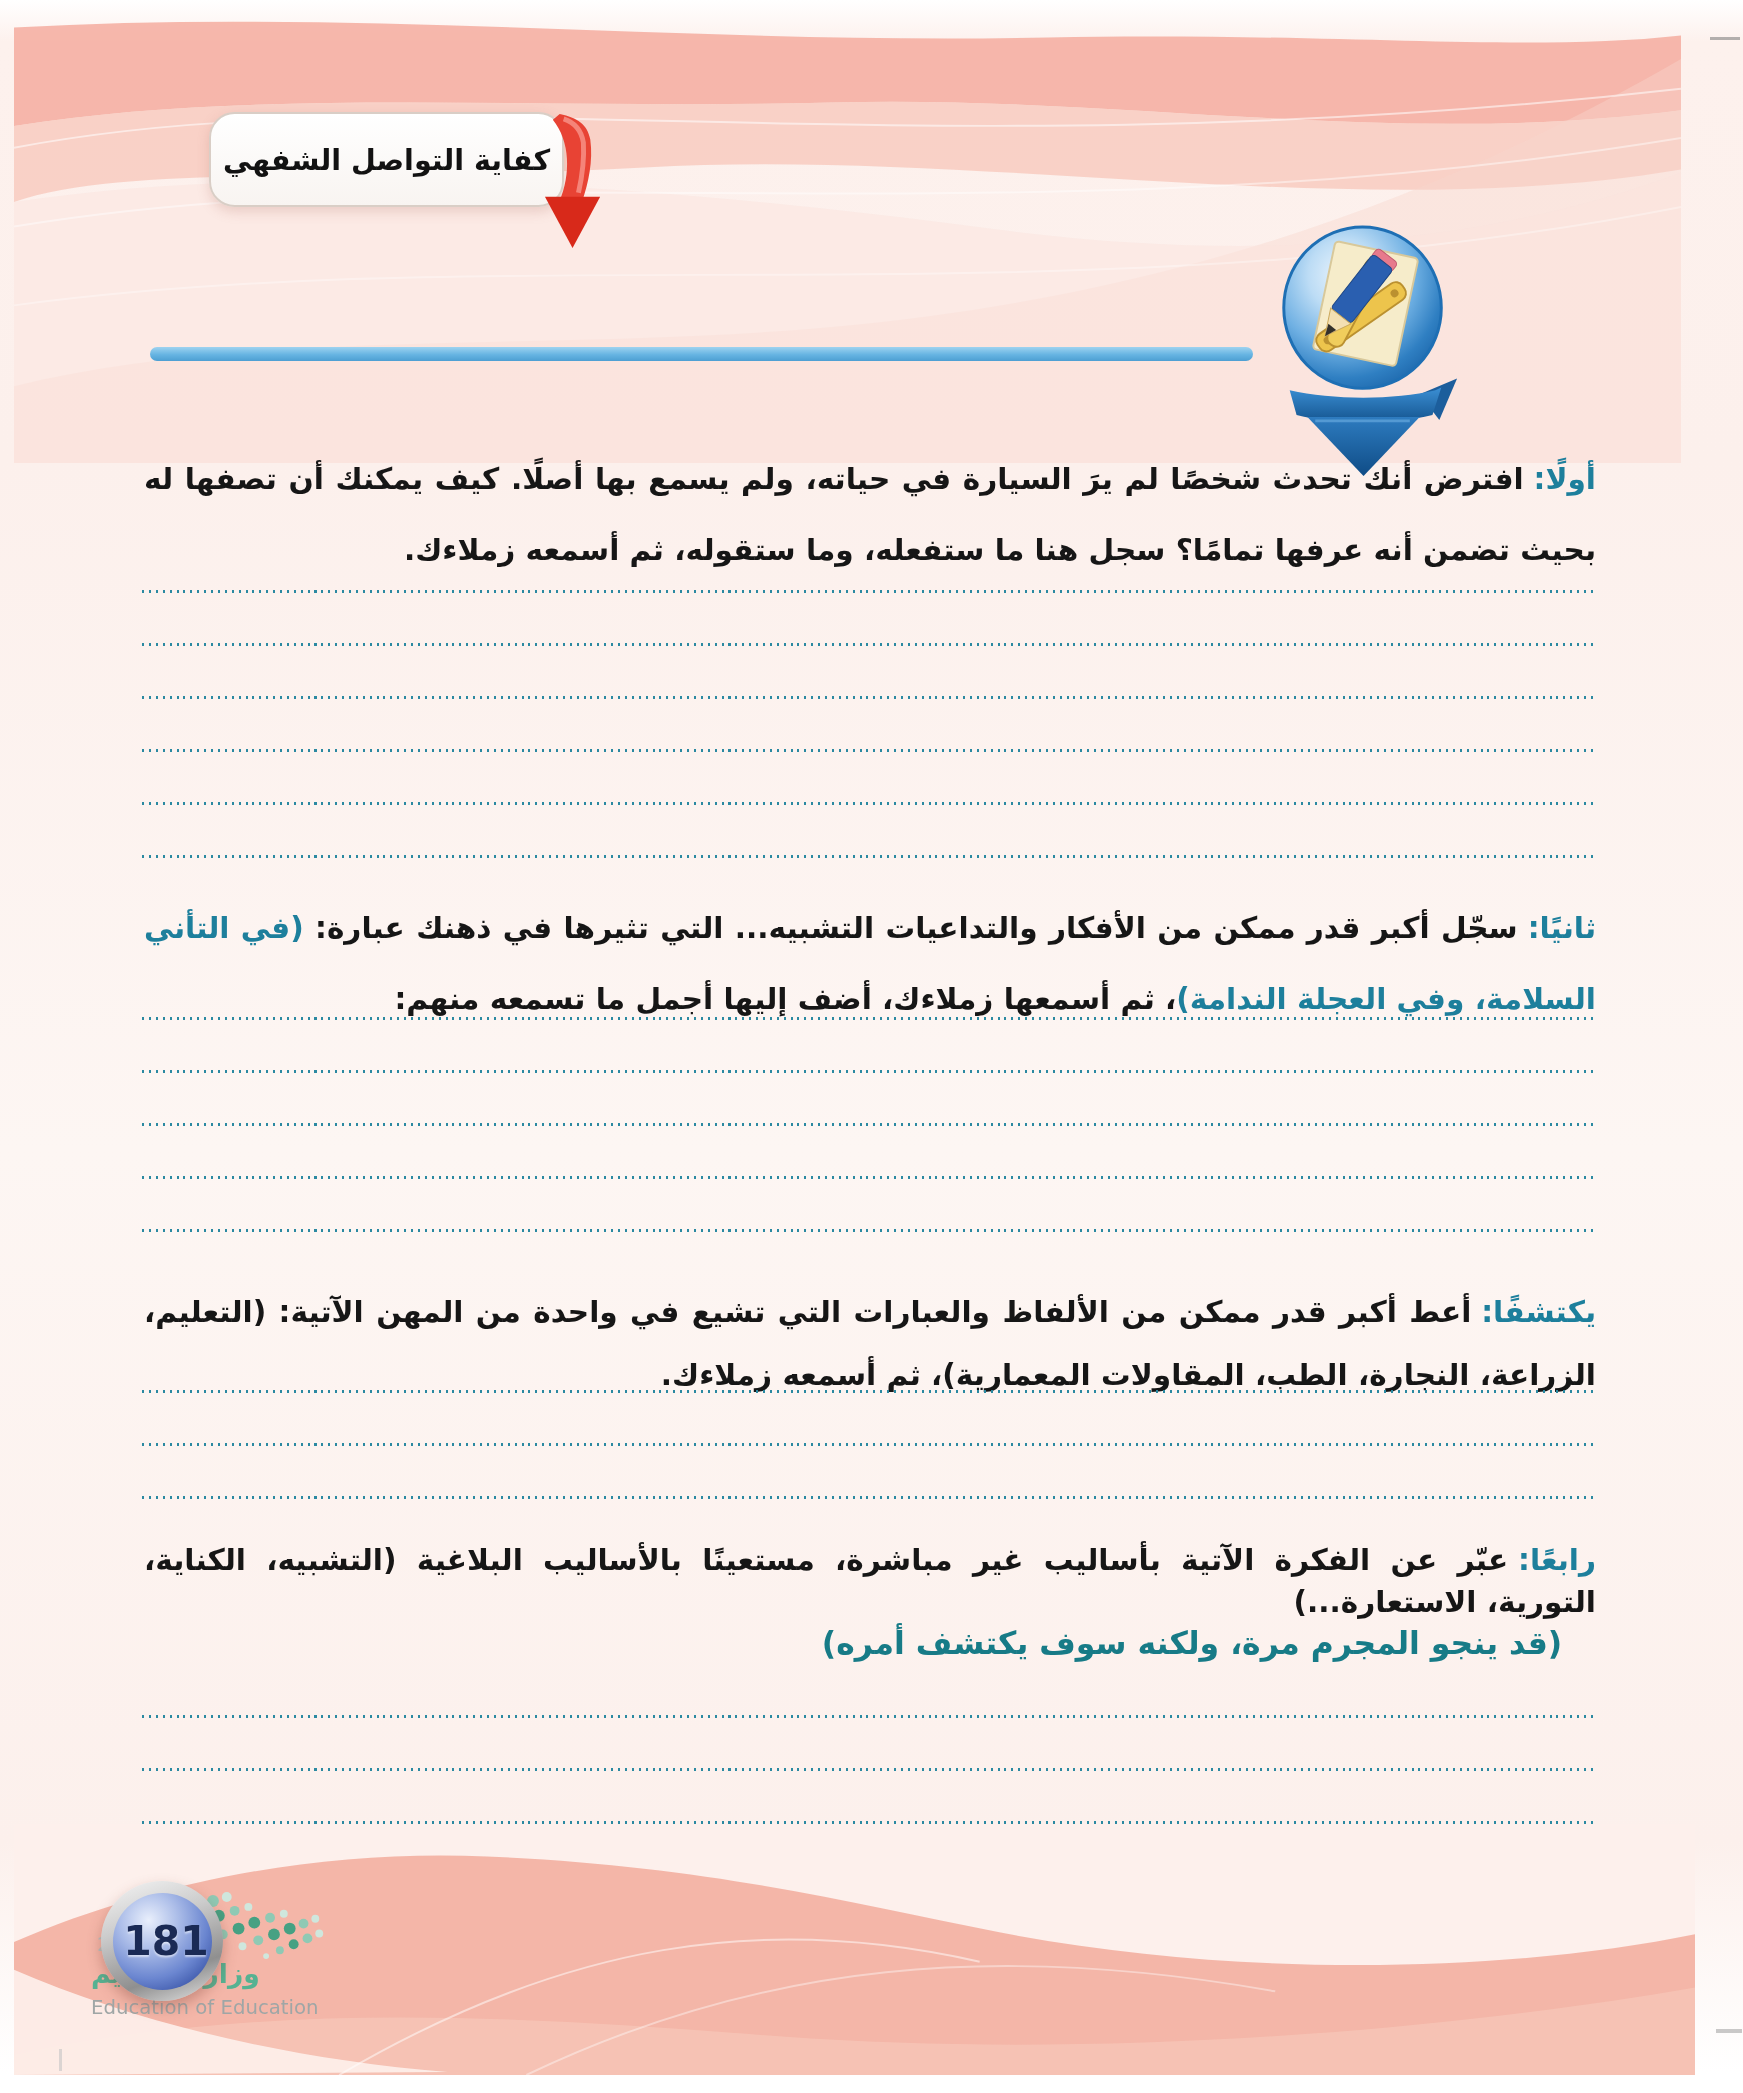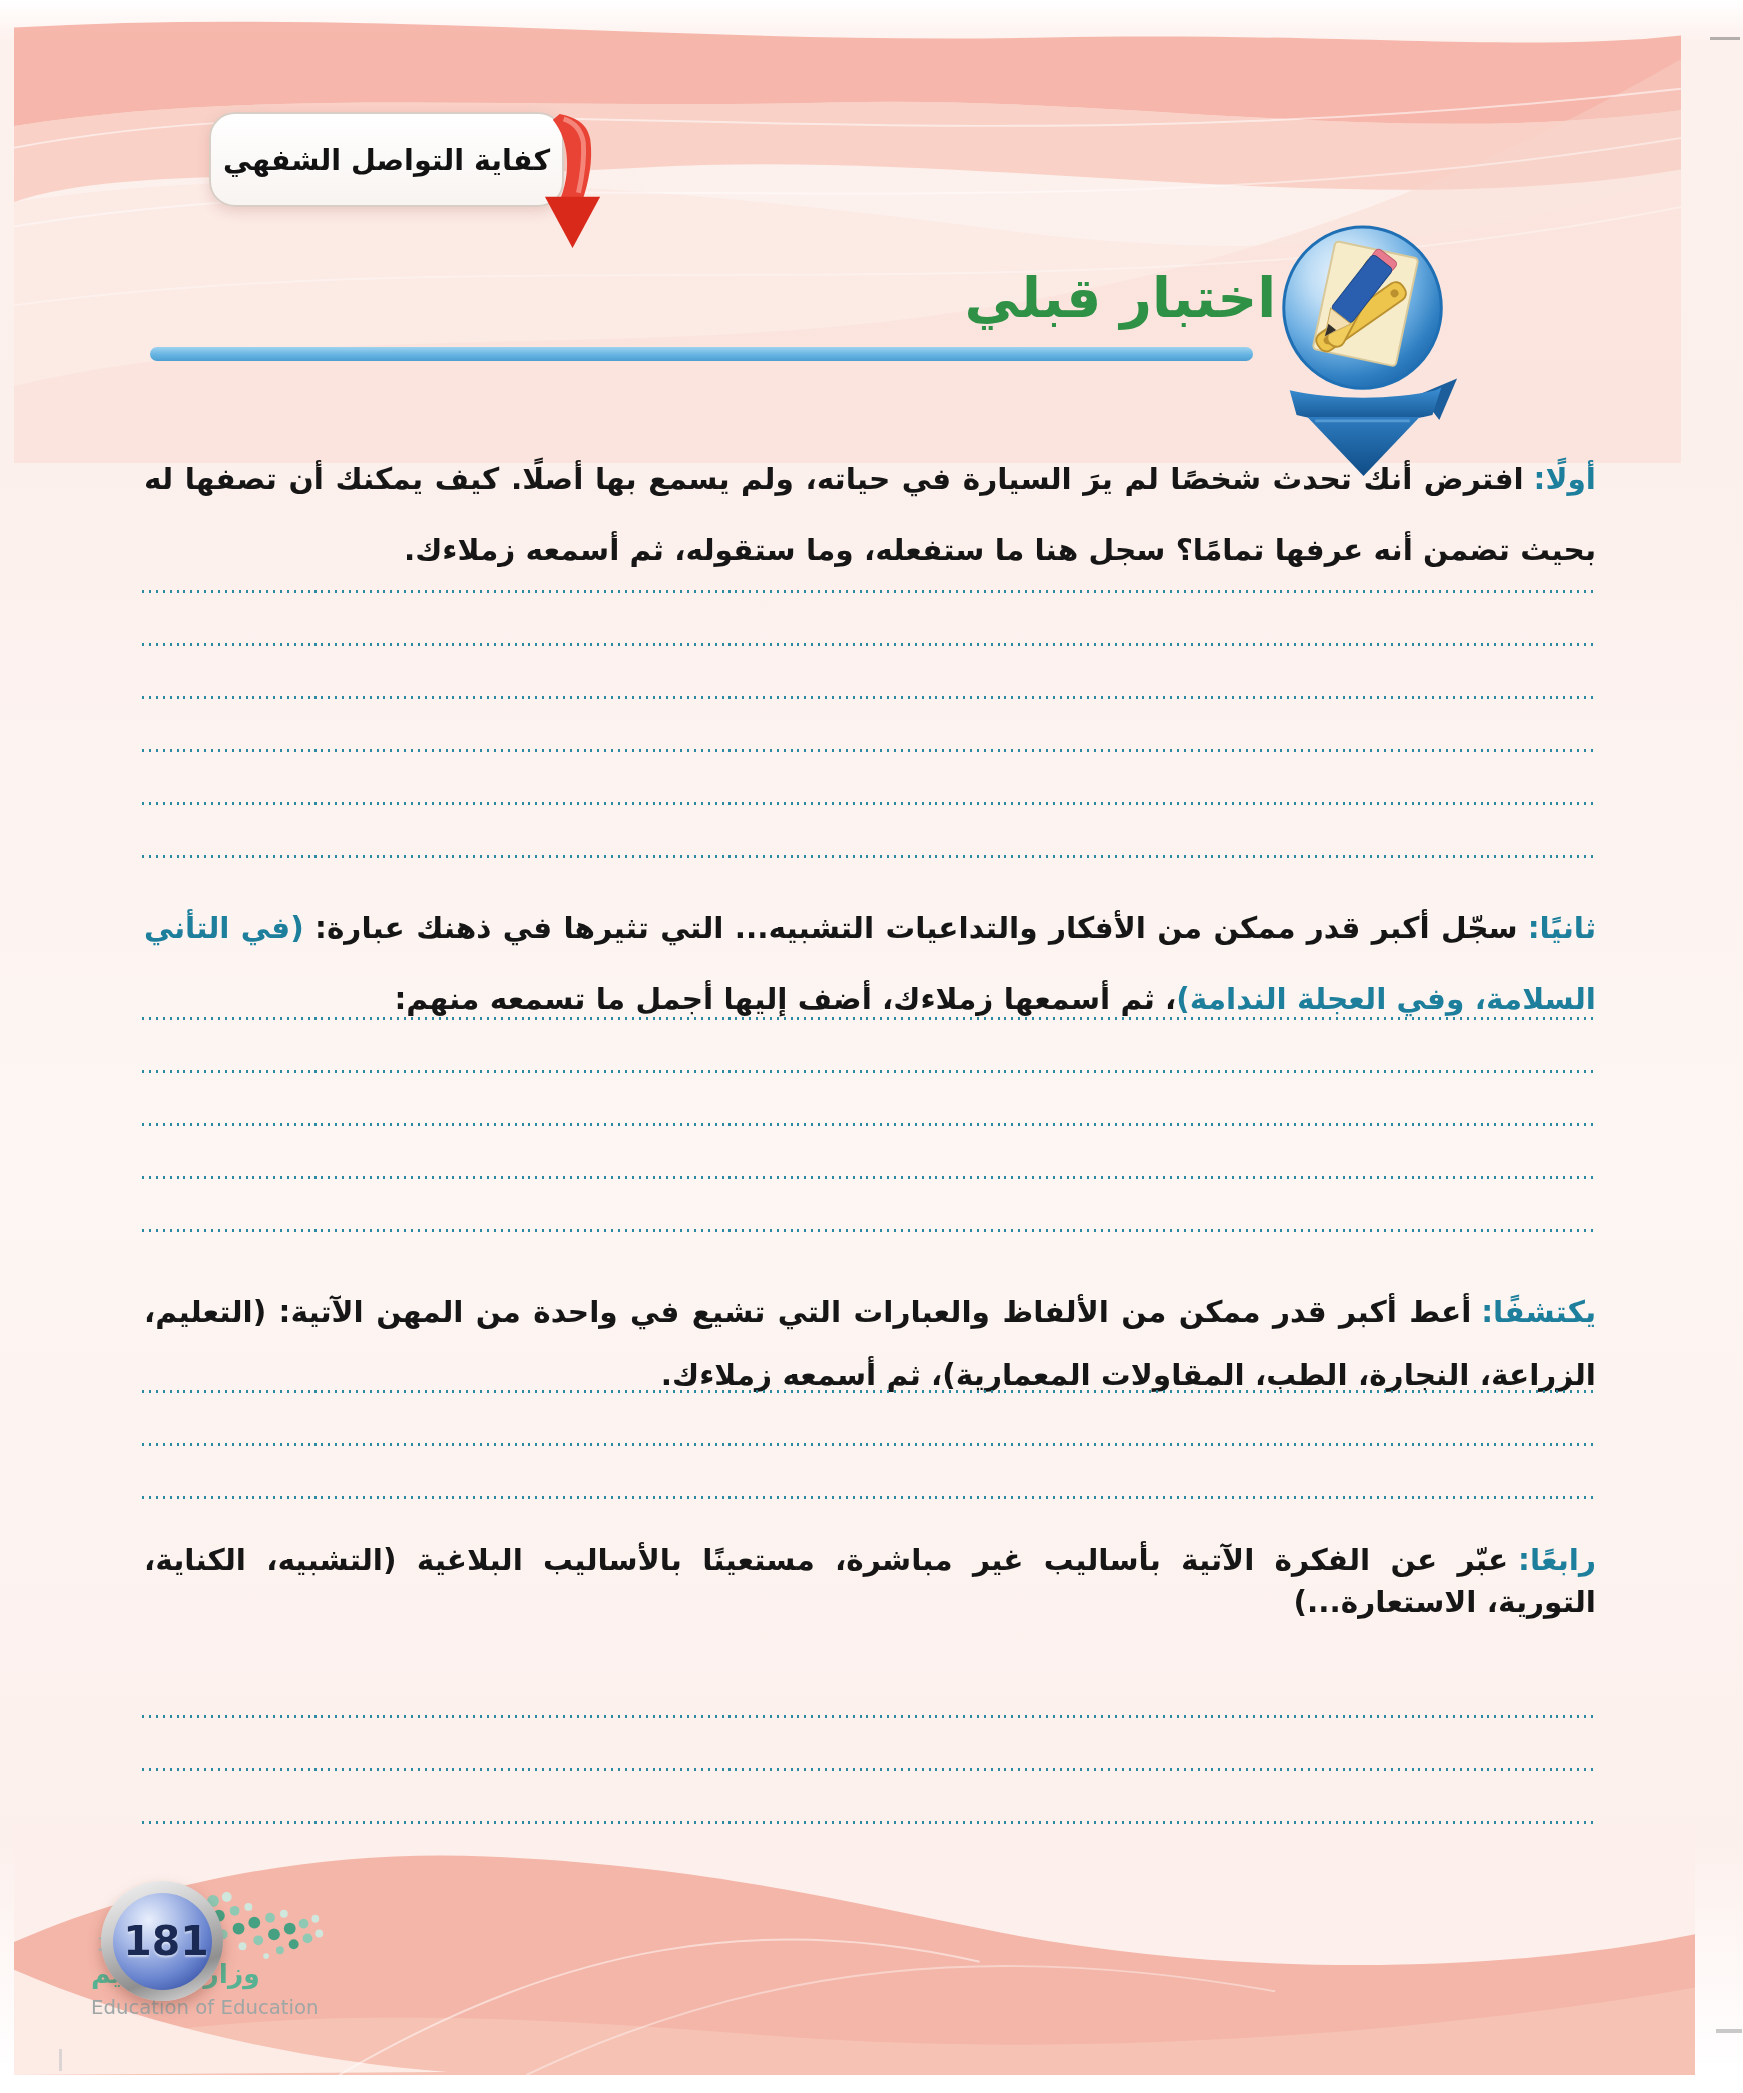--- a/index.html
+++ b/index.html
@@ -106,21 +106,20 @@
 
   <div class="kicker-badge">
     <span class="lbl">كفاية التواصل الشفهي</span>
   </div>
   <svg class="red-arrow" viewBox="0 0 92 142">
     <path d="M30,4 C48,8 58,14 61,30 C64,52 59,74 53,92 L30,92 C41,66 41,32 23,10 Z" fill="#e84334"></path>
     <path d="M15,88 L71,88 L43,140 Z" fill="#d8291a"></path>
     <path d="M34,9 C46,13 52,21 54,33 C55,49 53,66 49,84" stroke="#f7958b" stroke-width="5" fill="none" opacity="0.8"></path>
   </svg>
 
-  <div class="pretest-title">اختبار قبلي</div>
   <div class="blue-rule"></div>
   <svg class="pretest-icon" viewBox="0 0 205 260">
     <defs>
       <radialGradient id="sphereG" cx="38%" cy="30%" r="75%">
         <stop offset="0%" stop-color="#ecf5fd"></stop>
           <stop offset="30%" stop-color="#bcdcf5"></stop>
         <stop offset="60%" stop-color="#6fb0e3"></stop>
           <stop offset="85%" stop-color="#2f7fc2"></stop>
         <stop offset="100%" stop-color="#1f6aae"></stop>
       </radialGradient>
@@ -183,20 +182,21 @@
   </p>
   <div class="lines" id="lines3">
       <div class="dotted-line"></div>
       <div class="dotted-line"></div>
       <div class="dotted-line"></div>
     </div>
 
   <p class="sec-text" id="sec4">
     <span class="sec-label">رابعًا:</span><span>عبّر عن الفكرة الآتية بأساليب غير مباشرة، مستعينًا بالأساليب البلاغية (التشبيه، الكناية، التورية، الاستعارة...)</span>
   </p>
+  <div class="quote">(قد ينجو المجرم مرة، ولكنه سوف يكتشف أمره)</div>
   <div class="lines" id="lines4">
       <div class="dotted-line"></div>
       <div class="dotted-line"></div>
       <div class="dotted-line"></div>
     </div>
 
   <div class="page-num">
     <div class="page-num-inner">
       <span>181</span>
     </div>

